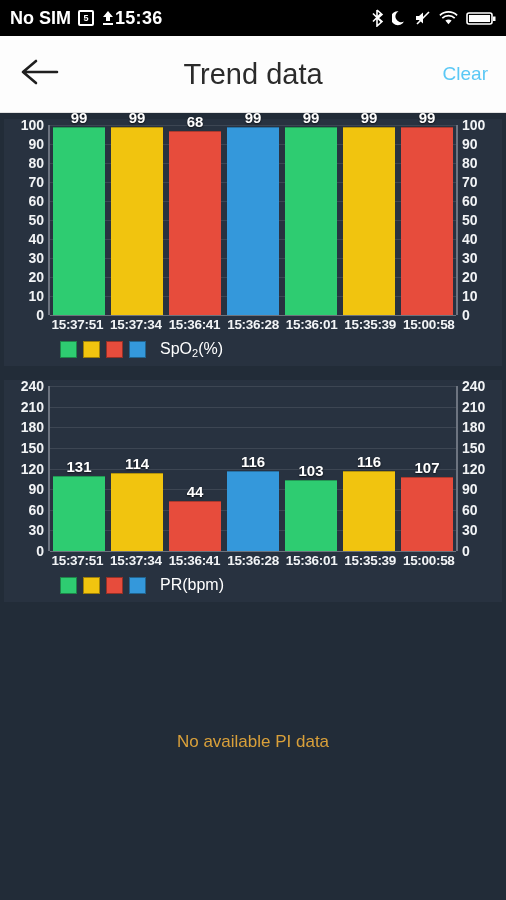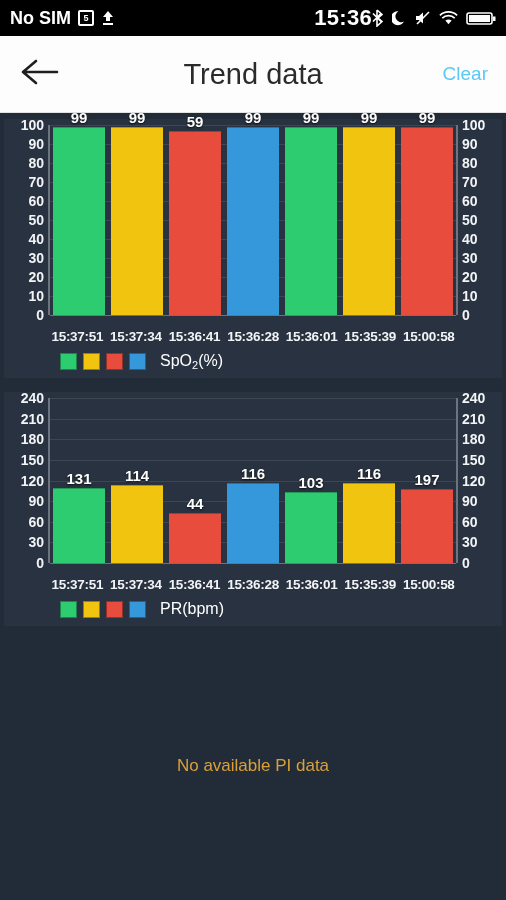--- a/index.html
+++ b/index.html
@@ -17,21 +17,21 @@
     height: 36px;
     background: #000000;
     color: #ffffff;
     display: flex;
     align-items: center;
     padding: 0 10px;
     font-size: 18px;
     font-weight: bold;
   }
   .sb-left { display: flex; align-items: center; gap: 7px; flex: 0 0 auto; }
-  .sb-center { flex: 1 1 auto; text-align: right; font-size: 22px; font-weight: bold; letter-spacing: .3px; }
+  .sb-center { flex: 1 1 auto; text-align: left; font-size: 18px; font-weight: bold; letter-spacing: .3px; }
   .sb-right { display: flex; align-items: center; gap: 8px; flex: 0 0 auto; }
   .sb-nosim { font-size: 18px; font-weight: bold; }
   .sb-badge {
     display: inline-flex; align-items: center; justify-content: center;
     width: 16px; height: 16px;
     border: 2px solid #ffffff; border-radius: 2px;
     font-size: 9px; font-weight: bold; line-height: 1;
   }
   .sb-ico svg { display: block; }
 
@@ -143,21 +143,21 @@
     text-align: center;
     font-size: 15px;
     font-weight: bold;
     color: #ffffff;
     text-shadow: 0 1px 2px rgba(0,0,0,.7);
   }
 
   
   .xlabels {
     display: flex;
-    margin-top: 14px;
+    margin-top: 2px;
   }
   .xlabels .spacer { width: 44px; flex: 0 0 44px; }
   .xlabels .inner { flex: 1 1 auto; display: flex; }
   .xlabel {
     flex: 1 1 0;
     text-align: center;
     font-size: 13.5px;
     font-weight: bold;
     color: #f2f4f6;
     letter-spacing: -0.3px;
@@ -286,21 +286,21 @@
               <div class="bar-slot">
                 <div class="bar" style="height: 99%; background: rgb(46, 204, 113);"></div>
                 <div class="bar-value" style="bottom: calc(99% + 1px);">99</div>
               </div>
               <div class="bar-slot">
                 <div class="bar" style="height: 99%; background: rgb(241, 196, 15);"></div>
                 <div class="bar-value" style="bottom: calc(99% + 1px);">99</div>
               </div>
               <div class="bar-slot">
                 <div class="bar" style="height: 97%; background: rgb(231, 76, 60);"></div>
-                <div class="bar-value" style="bottom: calc(97% + 1px);">59</div>
+                <div class="bar-value" style="bottom: calc(97% + 1px);">68</div>
               </div>
               <div class="bar-slot">
                 <div class="bar" style="height: 99%; background: rgb(52, 152, 219);"></div>
                 <div class="bar-value" style="bottom: calc(99% + 1px);">99</div>
               </div>
               <div class="bar-slot">
                 <div class="bar" style="height: 99%; background: rgb(46, 204, 113);"></div>
                 <div class="bar-value" style="bottom: calc(99% + 1px);">99</div>
               </div>
               <div class="bar-slot">
@@ -396,21 +396,21 @@
               <div class="bar-slot">
                 <div class="bar" style="height: 42.9167%; background: rgb(46, 204, 113);"></div>
                 <div class="bar-value" style="bottom: calc(42.9167% + 1px);">103</div>
               </div>
               <div class="bar-slot">
                 <div class="bar" style="height: 48.3333%; background: rgb(241, 196, 15);"></div>
                 <div class="bar-value" style="bottom: calc(48.3333% + 1px);">116</div>
               </div>
               <div class="bar-slot">
                 <div class="bar" style="height: 44.5833%; background: rgb(231, 76, 60);"></div>
-                <div class="bar-value" style="bottom: calc(44.5833% + 1px);">197</div>
+                <div class="bar-value" style="bottom: calc(44.5833% + 1px);">107</div>
               </div>
             </div>
         </div>
         <div class="axis-col right">
             <div class="axis-tick" style="top: 0%;">240</div>
             <div class="axis-tick" style="top: 12.5%;">210</div>
             <div class="axis-tick" style="top: 25%;">180</div>
             <div class="axis-tick" style="top: 37.5%;">150</div>
             <div class="axis-tick" style="top: 50%;">120</div>
             <div class="axis-tick" style="top: 62.5%;">90</div>

